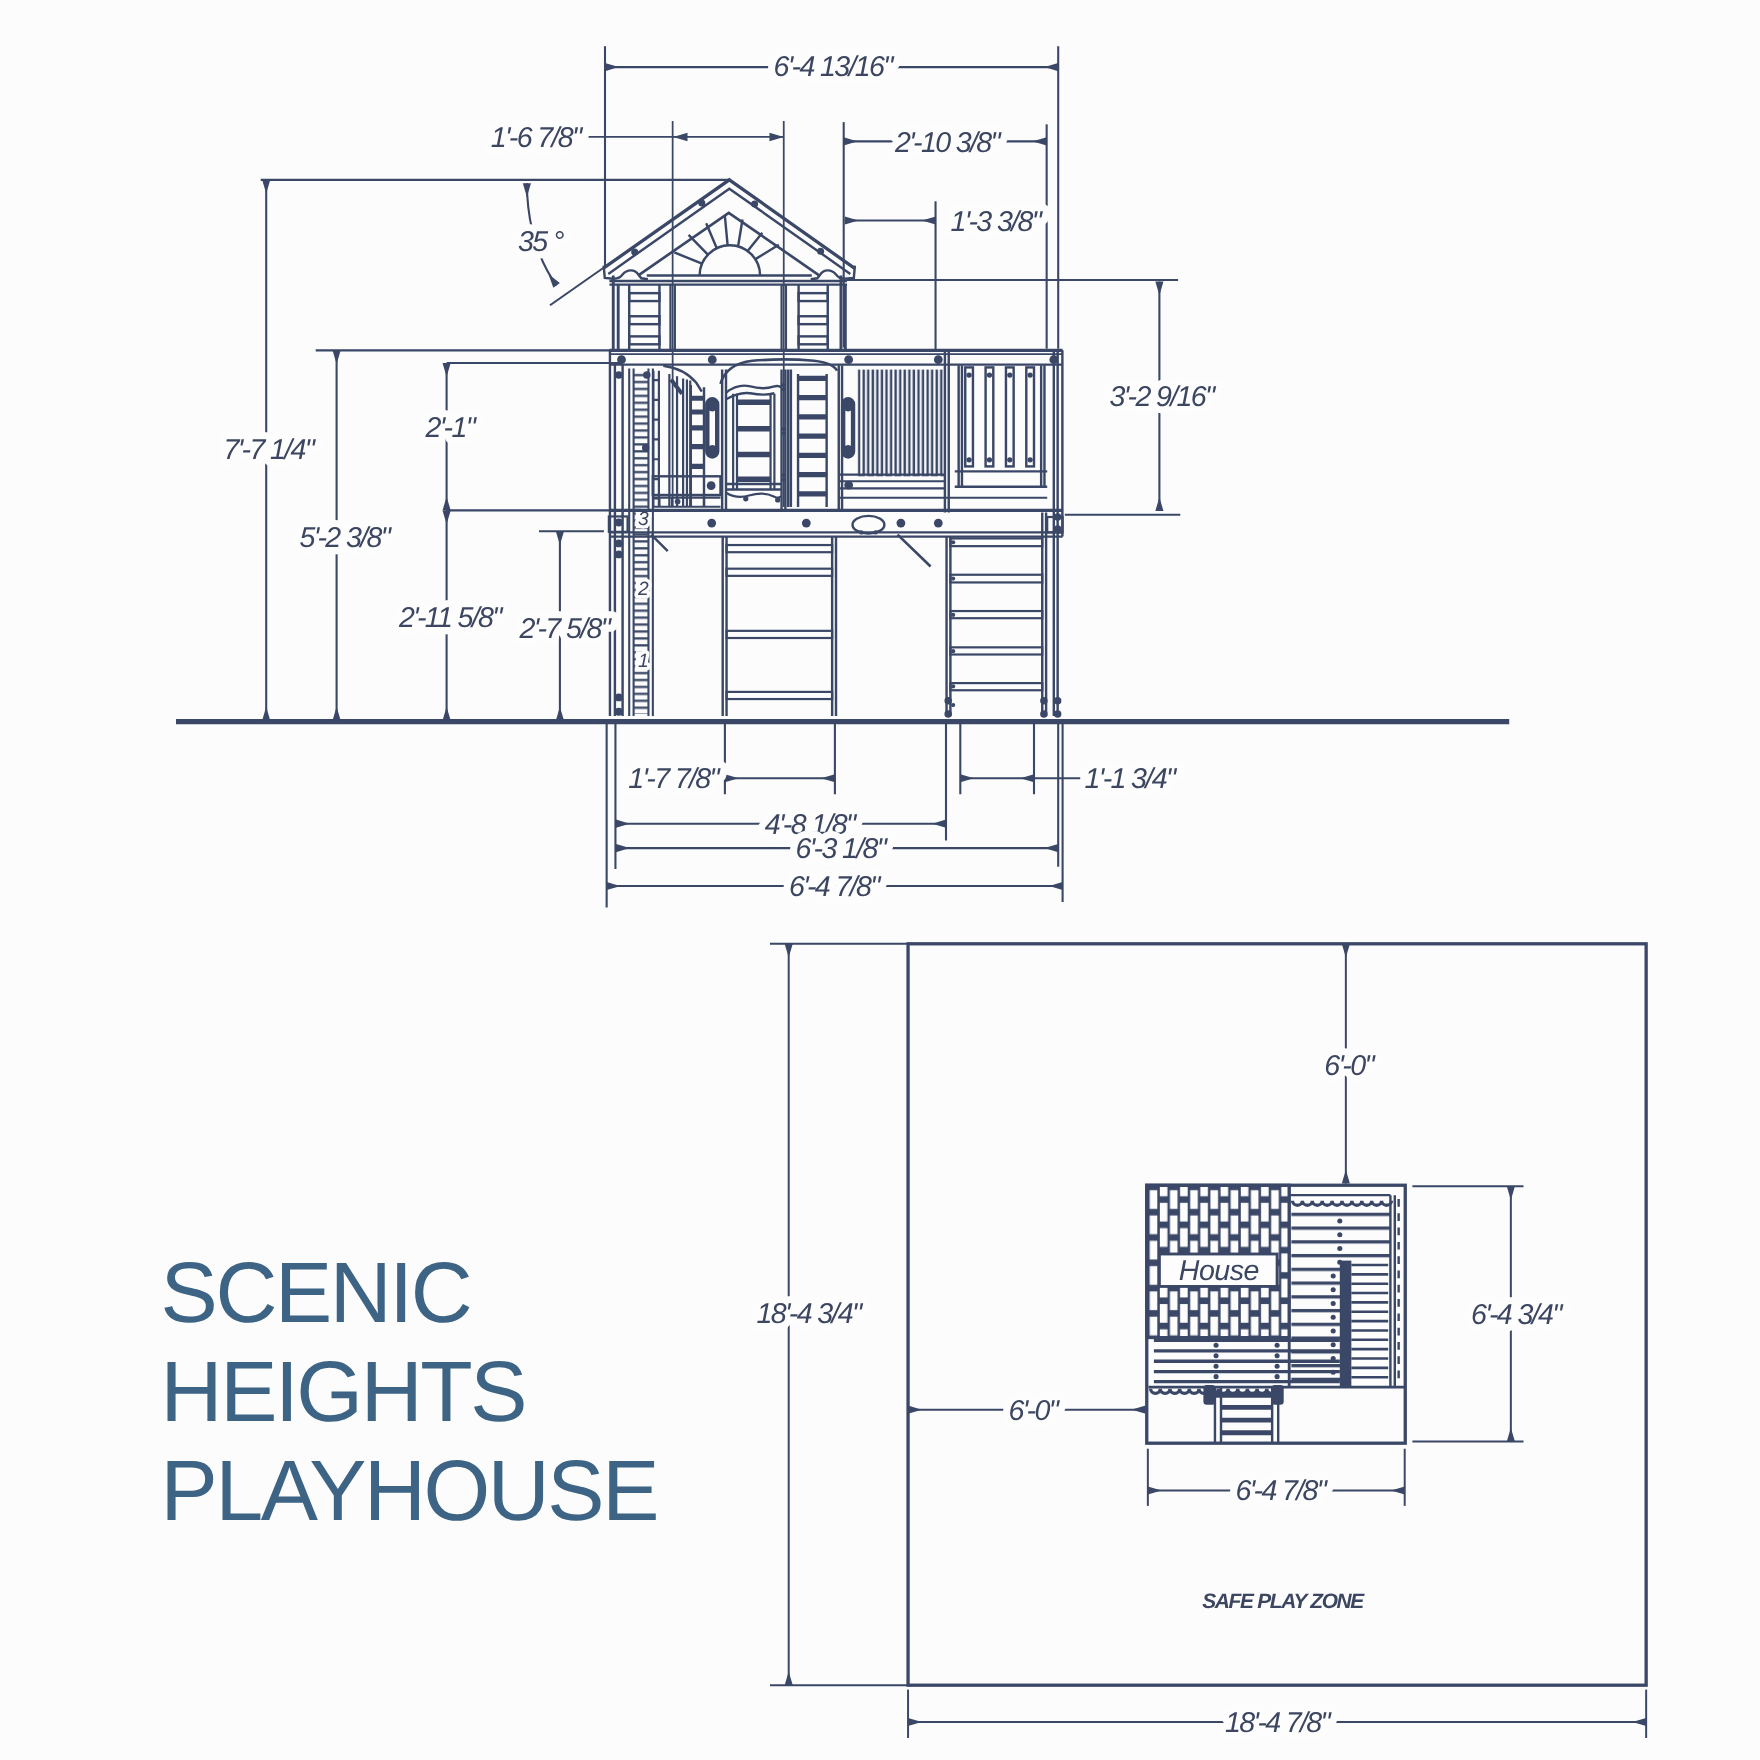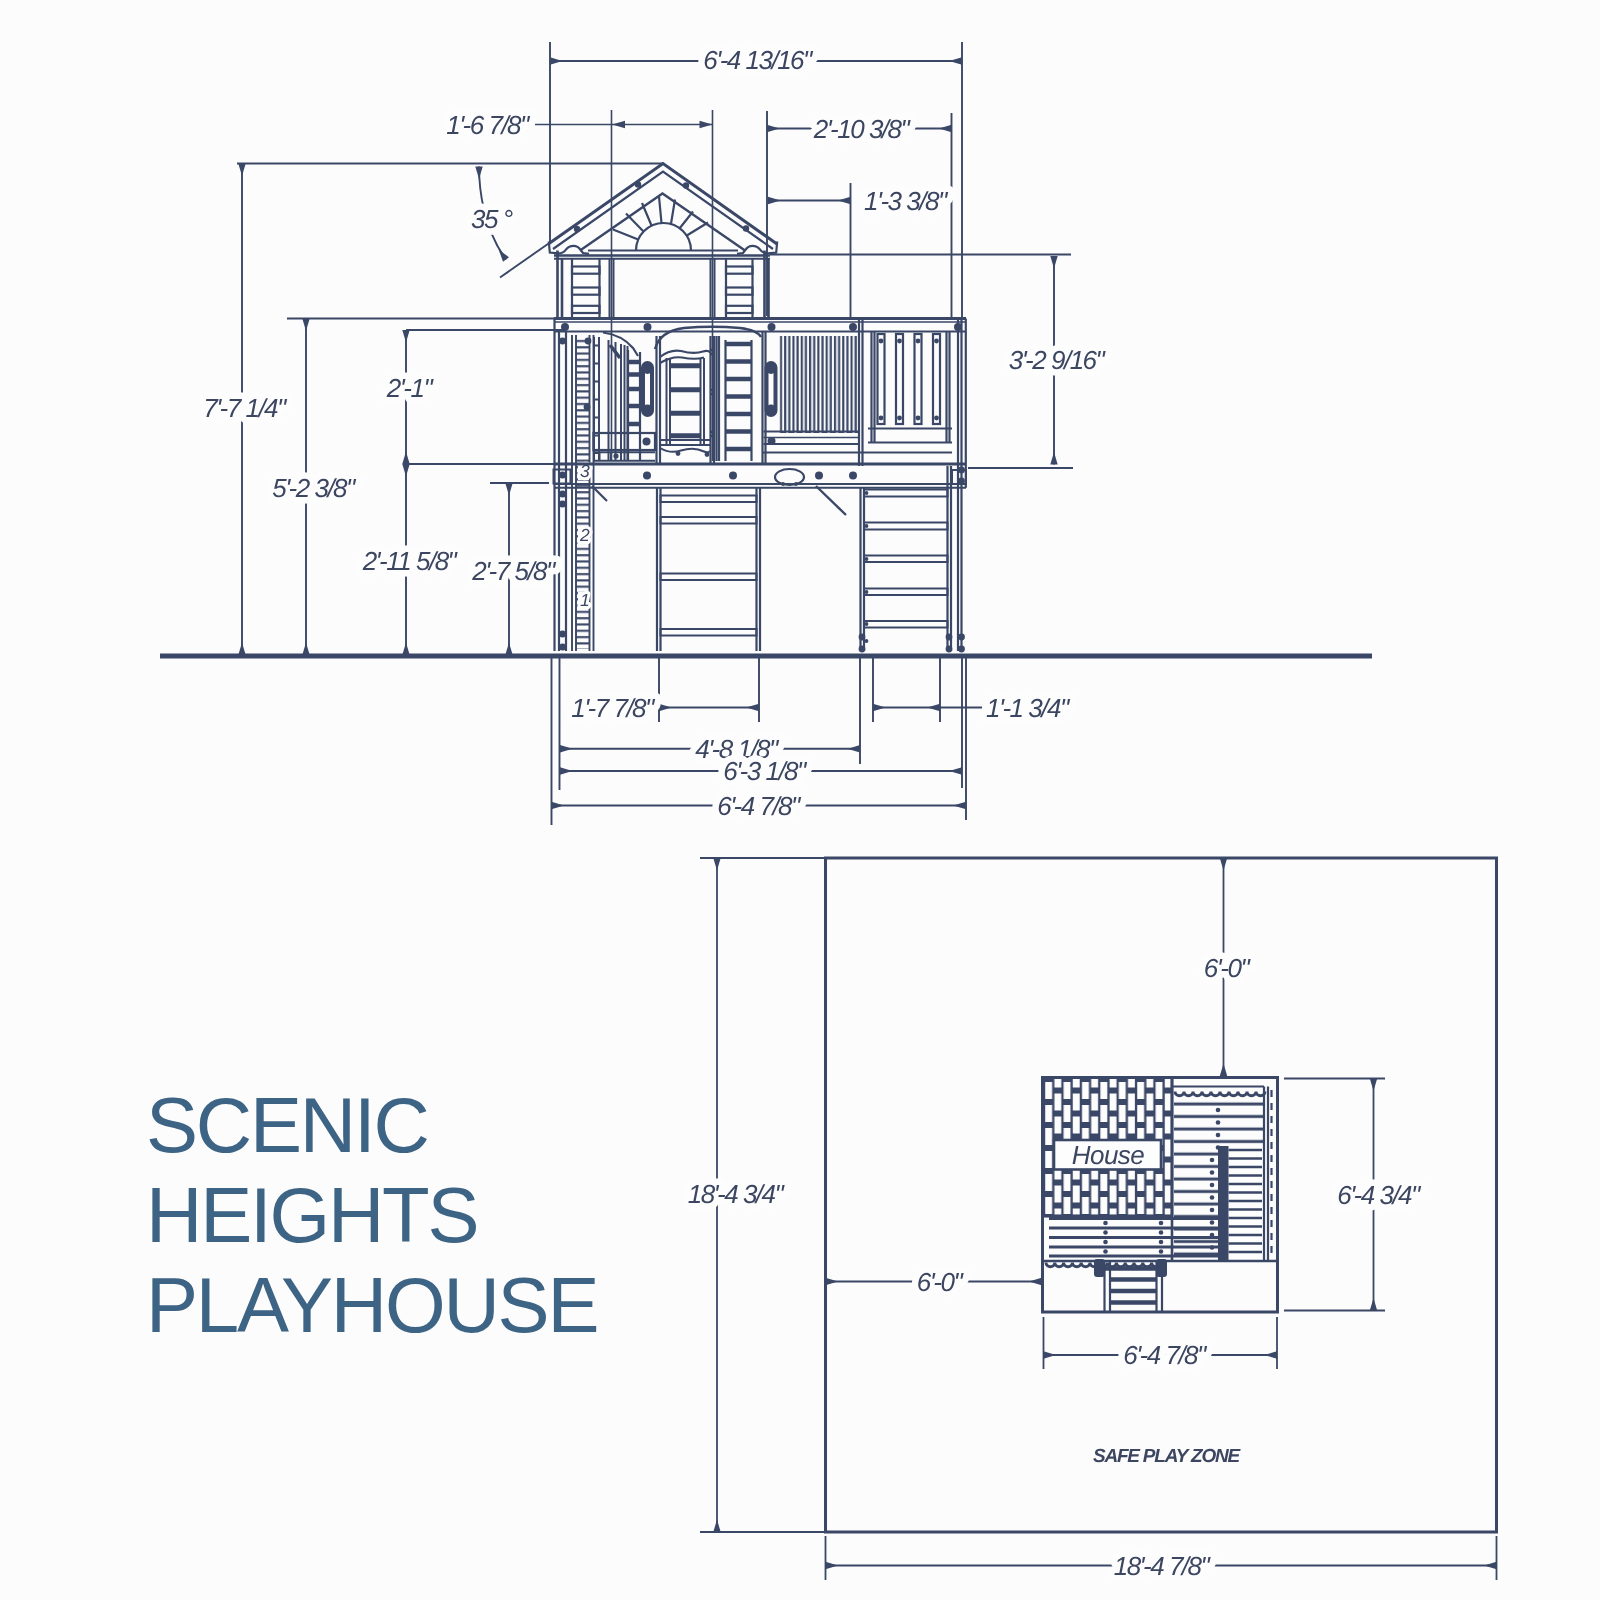--- a/index.html
+++ b/index.html
@@ -1,20 +1,20 @@
 <!DOCTYPE html>
 <html><head>
 <meta charset="utf-8">
 <style>
 html,body{margin:0;padding:0;}
 #page{position:relative;width:1600px;height:1600px;background:#fcfcfd;overflow:hidden;}
 text{font-family:"Liberation Sans",sans-serif;}
 .d{font-style:italic;font-size:26px;letter-spacing:-1.5px;fill:#3c4660;paint-order:stroke;stroke:#fdfdfe;stroke-width:13px;stroke-linejoin:round;}
 .sm{font-style:italic;font-size:17.5px;fill:#3c4660;paint-order:stroke;stroke:#fdfdfe;stroke-width:6px;stroke-linejoin:round;}
-.ttl{position:absolute;left:146px;top:1080px;color:#3d6484;font-family:"Liberation Sans",sans-serif;font-size:78px;line-height:90px;letter-spacing:-2.2px;}
+.ttl{position:absolute;left:146px;top:1130px;color:#3d6484;font-family:"Liberation Sans",sans-serif;font-size:78px;line-height:90px;letter-spacing:-2.2px;}
 </style>
 </head>
 <body>
 <div id="page">
 <svg width="1600" height="1600" viewBox="0 0 1600 1600" text-rendering="geometricPrecision">
 <defs>
 <marker id="ar" markerUnits="userSpaceOnUse" markerWidth="14" markerHeight="9" refX="12.5" refY="4.5" orient="auto-start-reverse">
           <path d="M0,4.5 L12.5,0.8 L12.5,8.2 Z" fill="#3a4766"></path>
         </marker>
 <pattern id="ticks" patternUnits="userSpaceOnUse" x="576" y="338" width="13.5" height="6.3">

